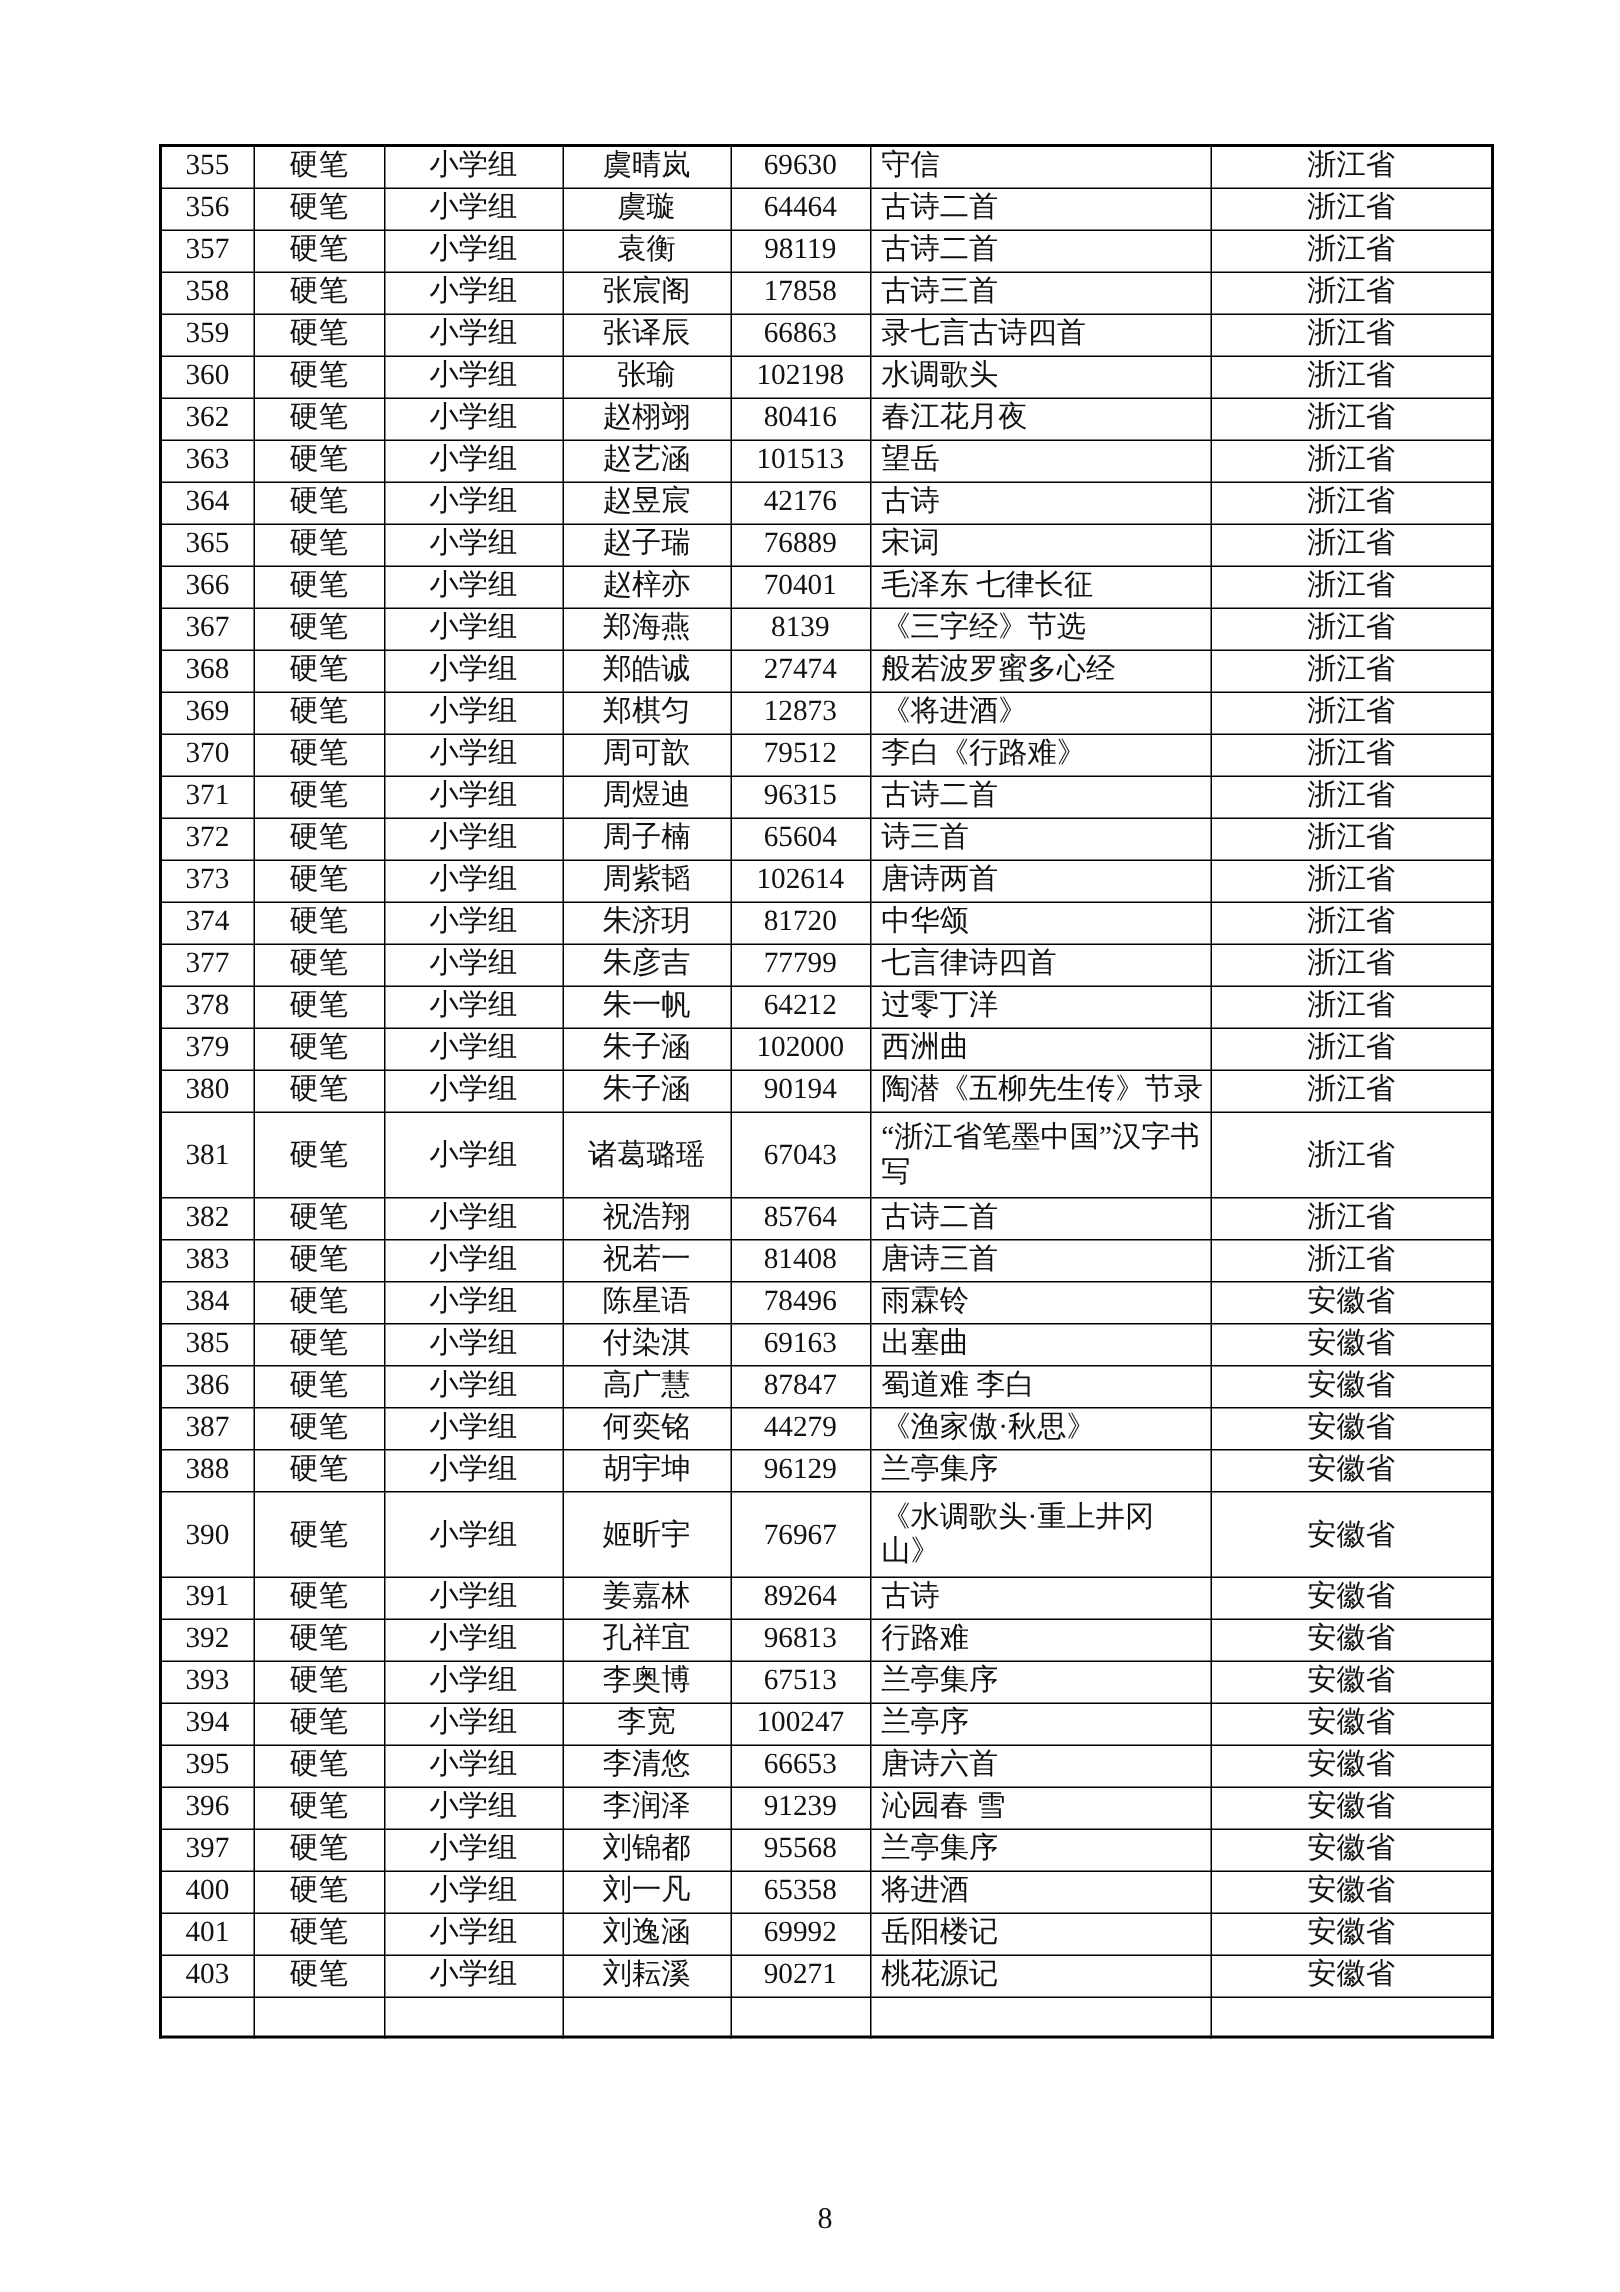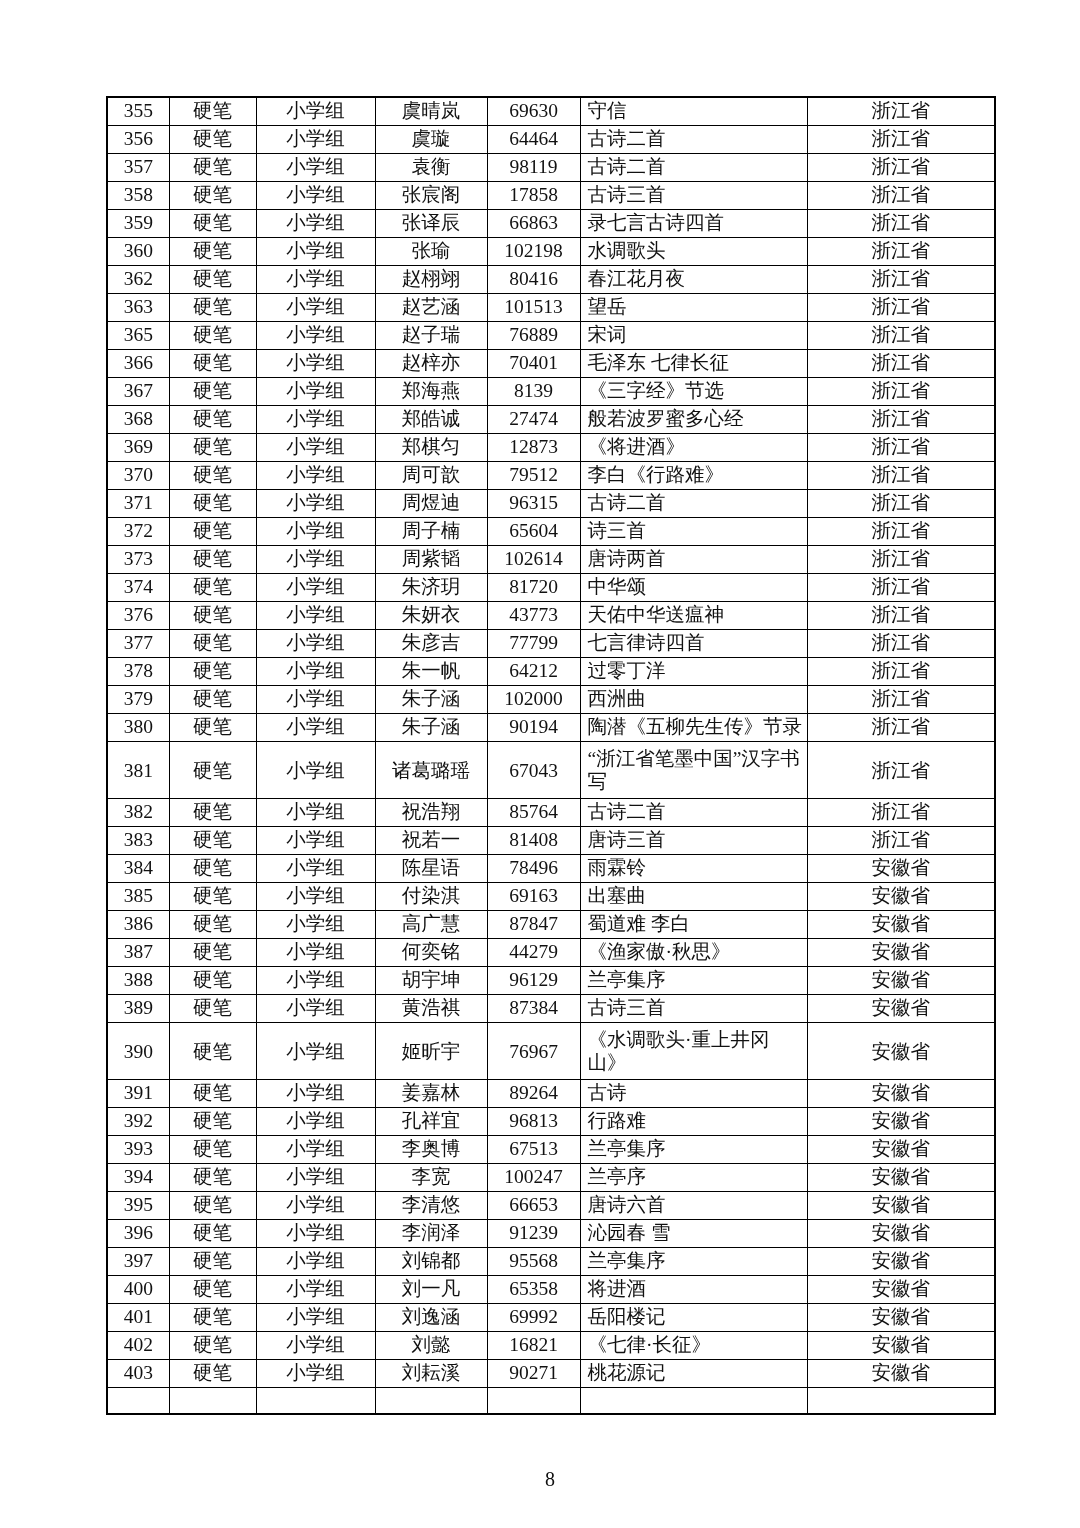--- a/index.html
+++ b/index.html
@@ -273,20 +273,43 @@
             </td>
             <td>
               <span class="cell lft">望岳</span>
             </td>
             <td>
               <span class="cell ctr">浙江省</span>
             </td>
           </tr>
           <tr>
             <td>
+              <span class="cell ctr">364</span>
+            </td>
+            <td>
+              <span class="cell ctr">硬笔</span>
+            </td>
+            <td>
+              <span class="cell ctr">小学组</span>
+            </td>
+            <td>
+              <span class="cell ctr">赵昱宸</span>
+            </td>
+            <td>
+              <span class="cell ctr">42176</span>
+            </td>
+            <td>
+              <span class="cell lft">古诗</span>
+            </td>
+            <td>
+              <span class="cell ctr">浙江省</span>
+            </td>
+          </tr>
+          <tr>
+            <td>
               <span class="cell ctr">365</span>
             </td>
             <td>
               <span class="cell ctr">硬笔</span>
             </td>
             <td>
               <span class="cell ctr">小学组</span>
             </td>
             <td>
               <span class="cell ctr">赵子瑞</span>
@@ -503,43 +526,20 @@
             </td>
             <td>
               <span class="cell lft">中华颂</span>
             </td>
             <td>
               <span class="cell ctr">浙江省</span>
             </td>
           </tr>
           <tr>
             <td>
-              <span class="cell ctr">376</span>
-            </td>
-            <td>
-              <span class="cell ctr">硬笔</span>
-            </td>
-            <td>
-              <span class="cell ctr">小学组</span>
-            </td>
-            <td>
-              <span class="cell ctr">朱妍衣</span>
-            </td>
-            <td>
-              <span class="cell ctr">43773</span>
-            </td>
-            <td>
-              <span class="cell lft">天佑中华送瘟神</span>
-            </td>
-            <td>
-              <span class="cell ctr">浙江省</span>
-            </td>
-          </tr>
-          <tr>
-            <td>
               <span class="cell ctr">377</span>
             </td>
             <td>
               <span class="cell ctr">硬笔</span>
             </td>
             <td>
               <span class="cell ctr">小学组</span>
             </td>
             <td>
               <span class="cell ctr">朱彦吉</span>
@@ -800,43 +800,20 @@
             <td>
               <span class="cell ctr">96129</span>
             </td>
             <td>
               <span class="cell lft">兰亭集序</span>
             </td>
             <td>
               <span class="cell ctr">安徽省</span>
             </td>
           </tr>
-          <tr>
-            <td>
-              <span class="cell ctr">389</span>
-            </td>
-            <td>
-              <span class="cell ctr">硬笔</span>
-            </td>
-            <td>
-              <span class="cell ctr">小学组</span>
-            </td>
-            <td>
-              <span class="cell ctr">黄浩祺</span>
-            </td>
-            <td>
-              <span class="cell ctr">87384</span>
-            </td>
-            <td>
-              <span class="cell lft">古诗三首</span>
-            </td>
-            <td>
-              <span class="cell ctr">安徽省</span>
-            </td>
-          </tr>
           <tr class="tall">
             <td>
               <span class="cell ctr">390</span>
             </td>
             <td>
               <span class="cell ctr">硬笔</span>
             </td>
             <td>
               <span class="cell ctr">小学组</span>
             </td>
@@ -1048,43 +1025,20 @@
               <span class="cell ctr">小学组</span>
             </td>
             <td>
               <span class="cell ctr">刘逸涵</span>
             </td>
             <td>
               <span class="cell ctr">69992</span>
             </td>
             <td>
               <span class="cell lft">岳阳楼记</span>
-            </td>
-            <td>
-              <span class="cell ctr">安徽省</span>
-            </td>
-          </tr>
-          <tr>
-            <td>
-              <span class="cell ctr">402</span>
-            </td>
-            <td>
-              <span class="cell ctr">硬笔</span>
-            </td>
-            <td>
-              <span class="cell ctr">小学组</span>
-            </td>
-            <td>
-              <span class="cell ctr">刘懿</span>
-            </td>
-            <td>
-              <span class="cell ctr">16821</span>
-            </td>
-            <td>
-              <span class="cell lft">《七律·长征》</span>
             </td>
             <td>
               <span class="cell ctr">安徽省</span>
             </td>
           </tr>
           <tr>
             <td>
               <span class="cell ctr">403</span>
             </td>
             <td>

